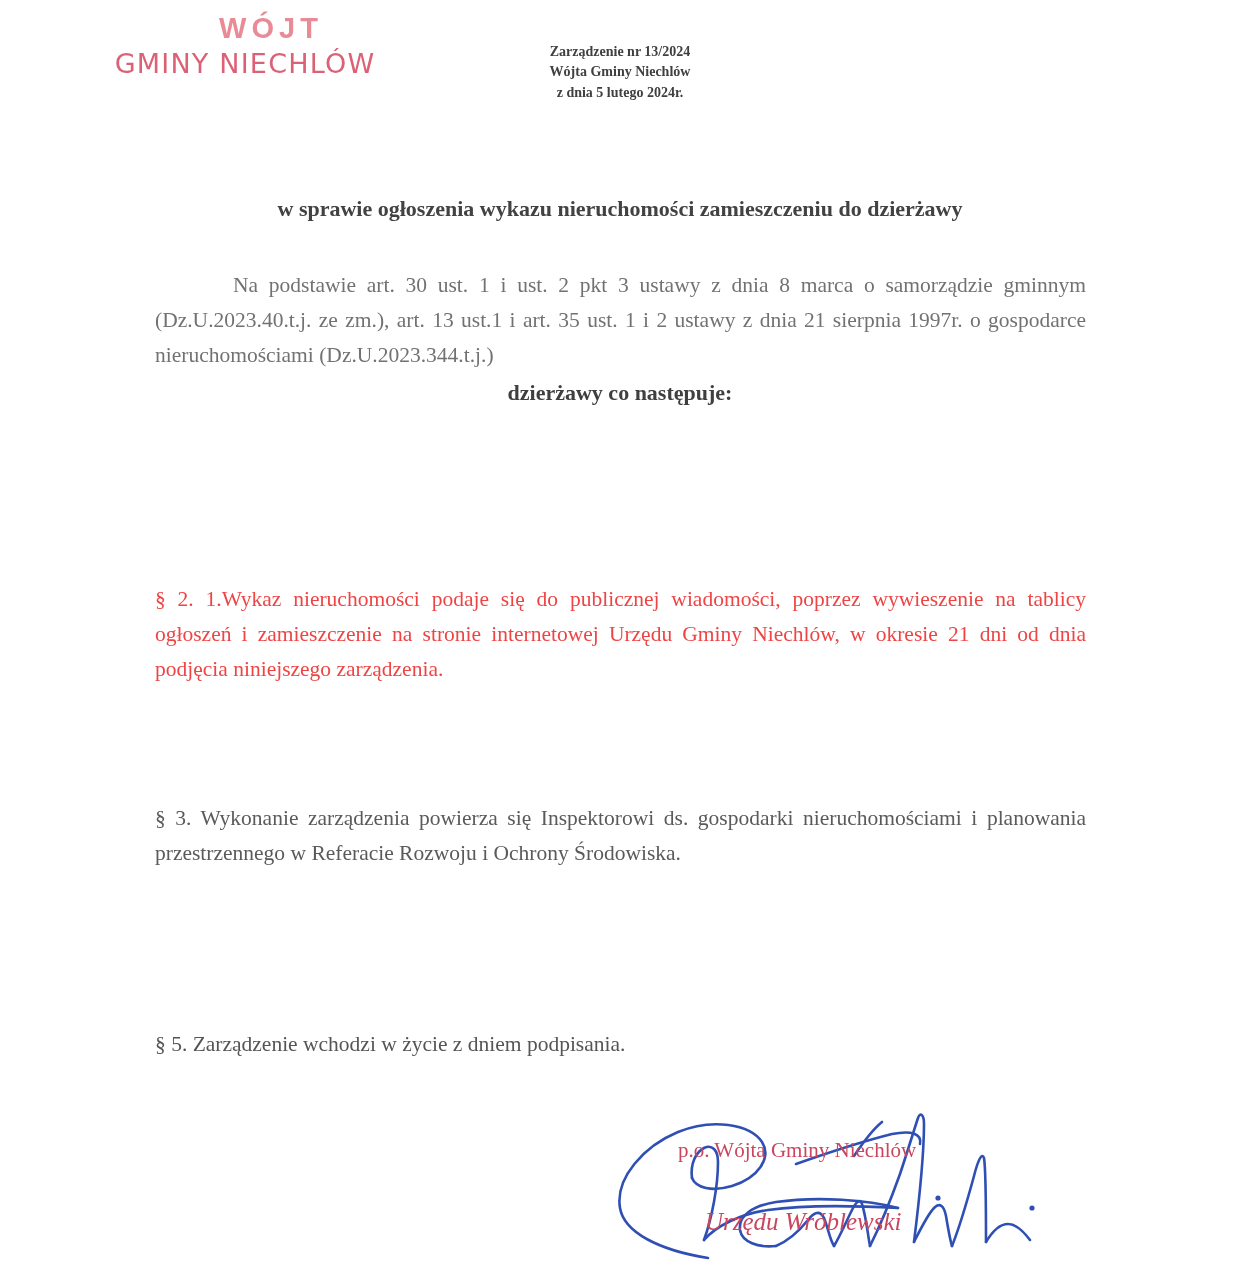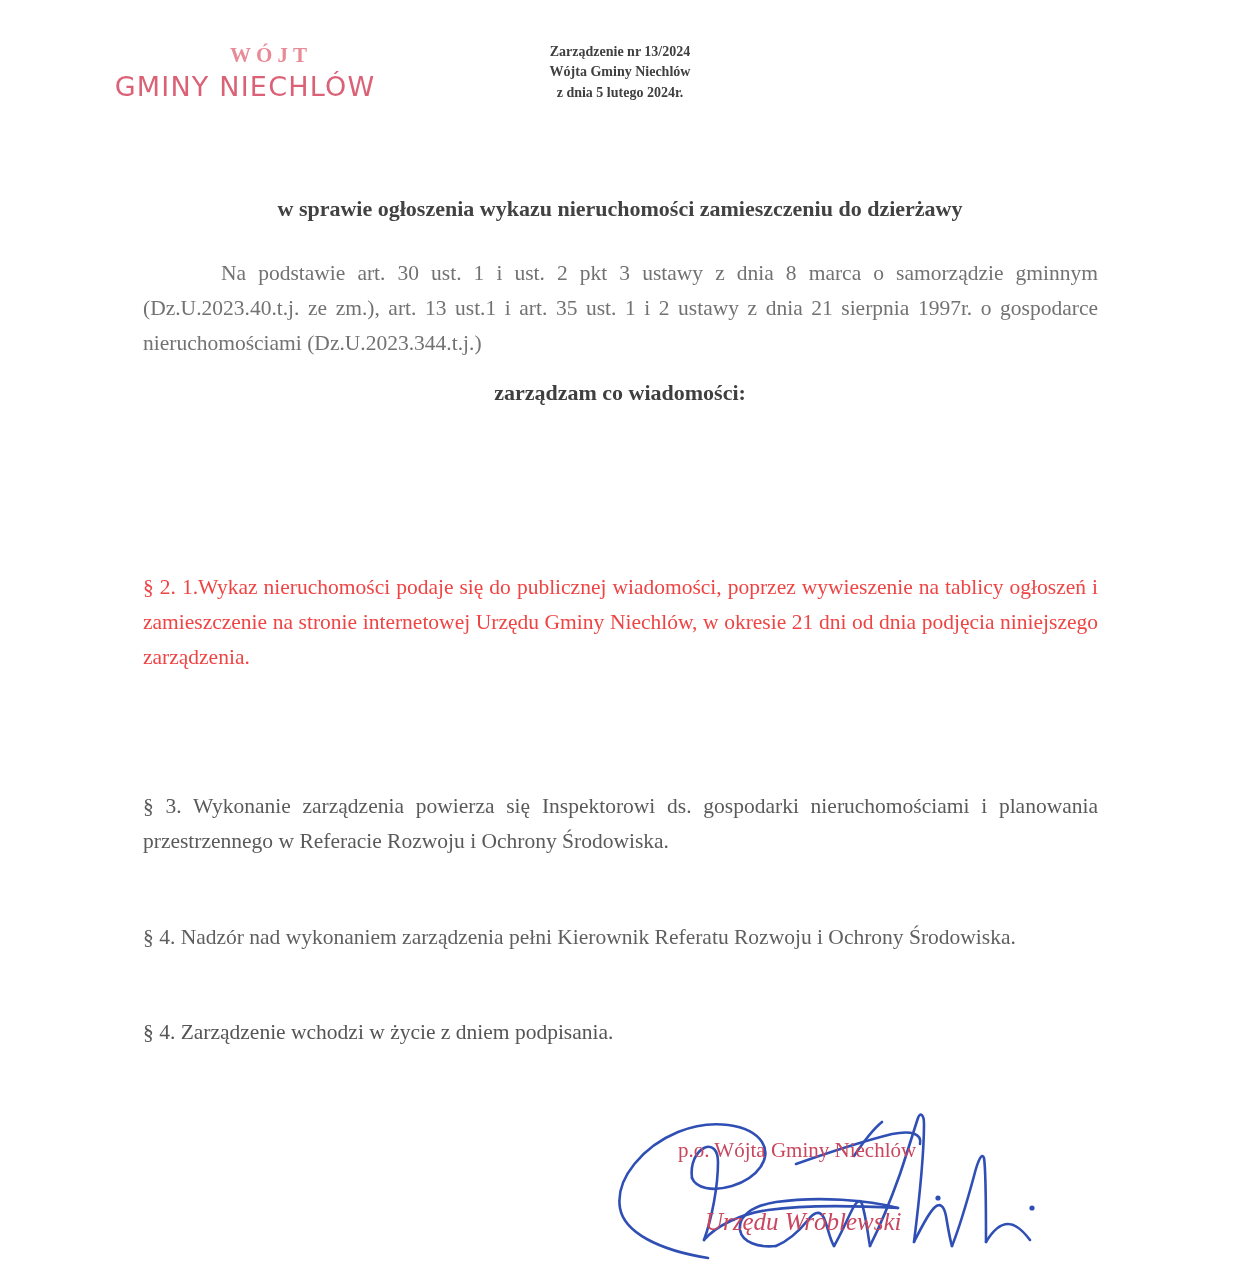--- a/index.html
+++ b/index.html
@@ -24,29 +24,28 @@
   .office-stamp {
     position: absolute;
     left: 100px;
     top: 14px;
     width: 290px;
     text-align: center;
     line-height: 1;
     user-select: none;
   }
   .office-stamp .st-line1 {
-    font-family: Liberation Serif, serif;
-    font-weight: bold;
-    font-size: 21px;
+    font-family: Liberation Sans, sans-serif;
+    font-weight: bold;
+    font-size: 29px;
     letter-spacing: 5px;
     color: #e8818f;
     display: block;
     margin-left: 52px;
     opacity: .92;
-    margin-top: 31px;
   }
   .office-stamp .st-line2 {
     font-family: "DejaVu Sans", "Liberation Sans", sans-serif;
     font-size: 27px;
     letter-spacing: 1.2px;
     color: #d8566c;
     display: block;
     margin-top: 7px;
     opacity: .93;
   }
@@ -81,21 +80,21 @@
   .body-block {
     position: absolute;
     left: 143px;
     width: 955px;
     font-size: 21.5px;
     line-height: 1.62;
     text-align: justify;
     text-justify: inter-word;
     color: #5a5a5a;
   }
-  .body-block p { margin: 0; }
+  .body-block p { margin: 12px; }
   .indent-first { text-indent: 78px; }
   .indent-sub   { text-indent: 44px; }
 
   .legal-basis { top: 256px; color: #727272; }
   .sec-1  { top: 443px; color: #9a9a9a; }
   .sec-2  { top: 570px; color: #ef4444; }
   .sec-2b { top: 683px; color: #555555; }
   .sec-3  { top: 789px; color: #5a5a5a; }
   .sec-4  { top: 920px; color: #5f5f5f; }
   .sec-5  { top: 1015px; color: #555555; }
@@ -164,38 +163,35 @@
     <span>Wójta Gminy Niechlów</span>
     <span>z dnia 5 lutego 2024r.</span>
   </div>
 
   <div class="subject">w sprawie ogłoszenia wykazu nieruchomości zamieszczeniu do dzierżawy</div>
 
   <div class="body-block legal-basis">
     <p class="indent-first">Na podstawie art. 30 ust. 1 i ust. 2 pkt 3 ustawy z dnia 8 marca o samorządzie gminnym (Dz.U.2023.40.t.j. ze zm.), art. 13 ust.1 i art. 35 ust. 1 i 2 ustawy z dnia 21 sierpnia 1997r. o gospodarce nieruchomościami (Dz.U.2023.344.t.j.)</p>
   </div>
 
-  <div class="declaration">zarządzam co wiadomości:</div>
+  <div class="declaration">dzierżawy co następuje:</div>
 
 
   <div class="body-block sec-2">
     <p>§ 2. 1.Wykaz nieruchomości podaje się do publicznej wiadomości, poprzez wywieszenie na tablicy ogłoszeń i zamieszczenie na stronie internetowej Urzędu Gminy Niechlów, w okresie 21 dni od dnia podjęcia niniejszego zarządzenia.</p>
   </div>
 
 
   <div class="body-block sec-3">
     <p>§ 3. Wykonanie zarządzenia powierza się Inspektorowi ds. gospodarki nieruchomościami i planowania przestrzennego w Referacie Rozwoju i Ochrony Środowiska.</p>
   </div>
 
-  <div class="body-block sec-4">
-    <p>§ 4. Nadzór nad wykonaniem zarządzenia pełni  Kierownik Referatu Rozwoju i Ochrony Środowiska.</p>
-  </div>
 
   <div class="body-block sec-5">
-    <p>§ 4. Zarządzenie wchodzi w życie z dniem podpisania.</p>
+    <p>§ 5. Zarządzenie wchodzi w życie z dniem podpisania.</p>
   </div>
 
   <div class="signature-area">
 
     <svg class="sig-scribble" viewBox="0 0 460 175">
       <g fill="none" stroke="#2f4fb5" stroke-width="2.6" stroke-linecap="round" stroke-linejoin="round">
         <path d="M108,168 C58,160 24,142 20,118 C15,88 44,56 78,42 C112,28 150,34 162,52 C172,68 158,88 132,96 C112,102 96,98 92,88"></path>
         <path d="M92,88 C90,74 96,62 104,58 C112,54 118,60 118,72 C118,96 112,128 104,150"></path>
         <path d="M104,150 C116,136 140,124 168,120 C210,114 262,116 298,118"></path>
         <path d="M298,118 C268,110 218,106 176,112 C152,116 138,126 140,140 C142,152 158,158 176,156"></path>

